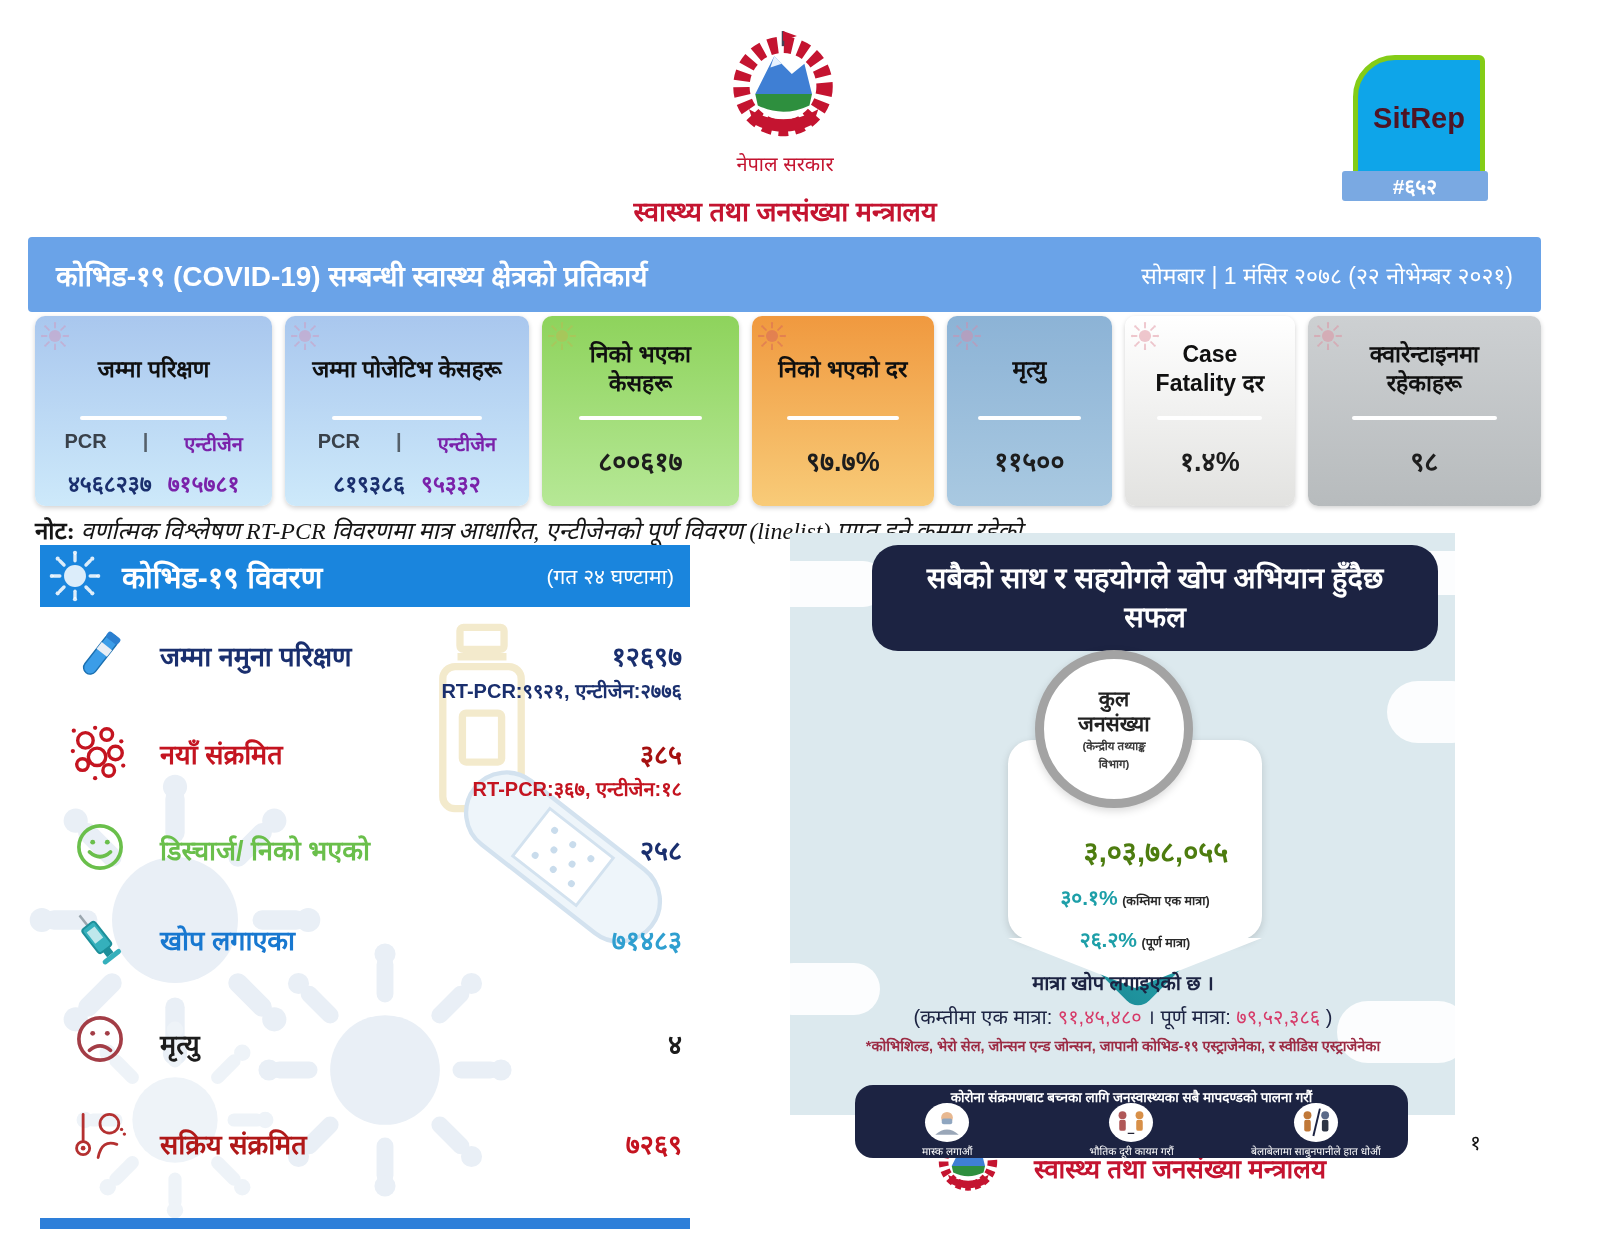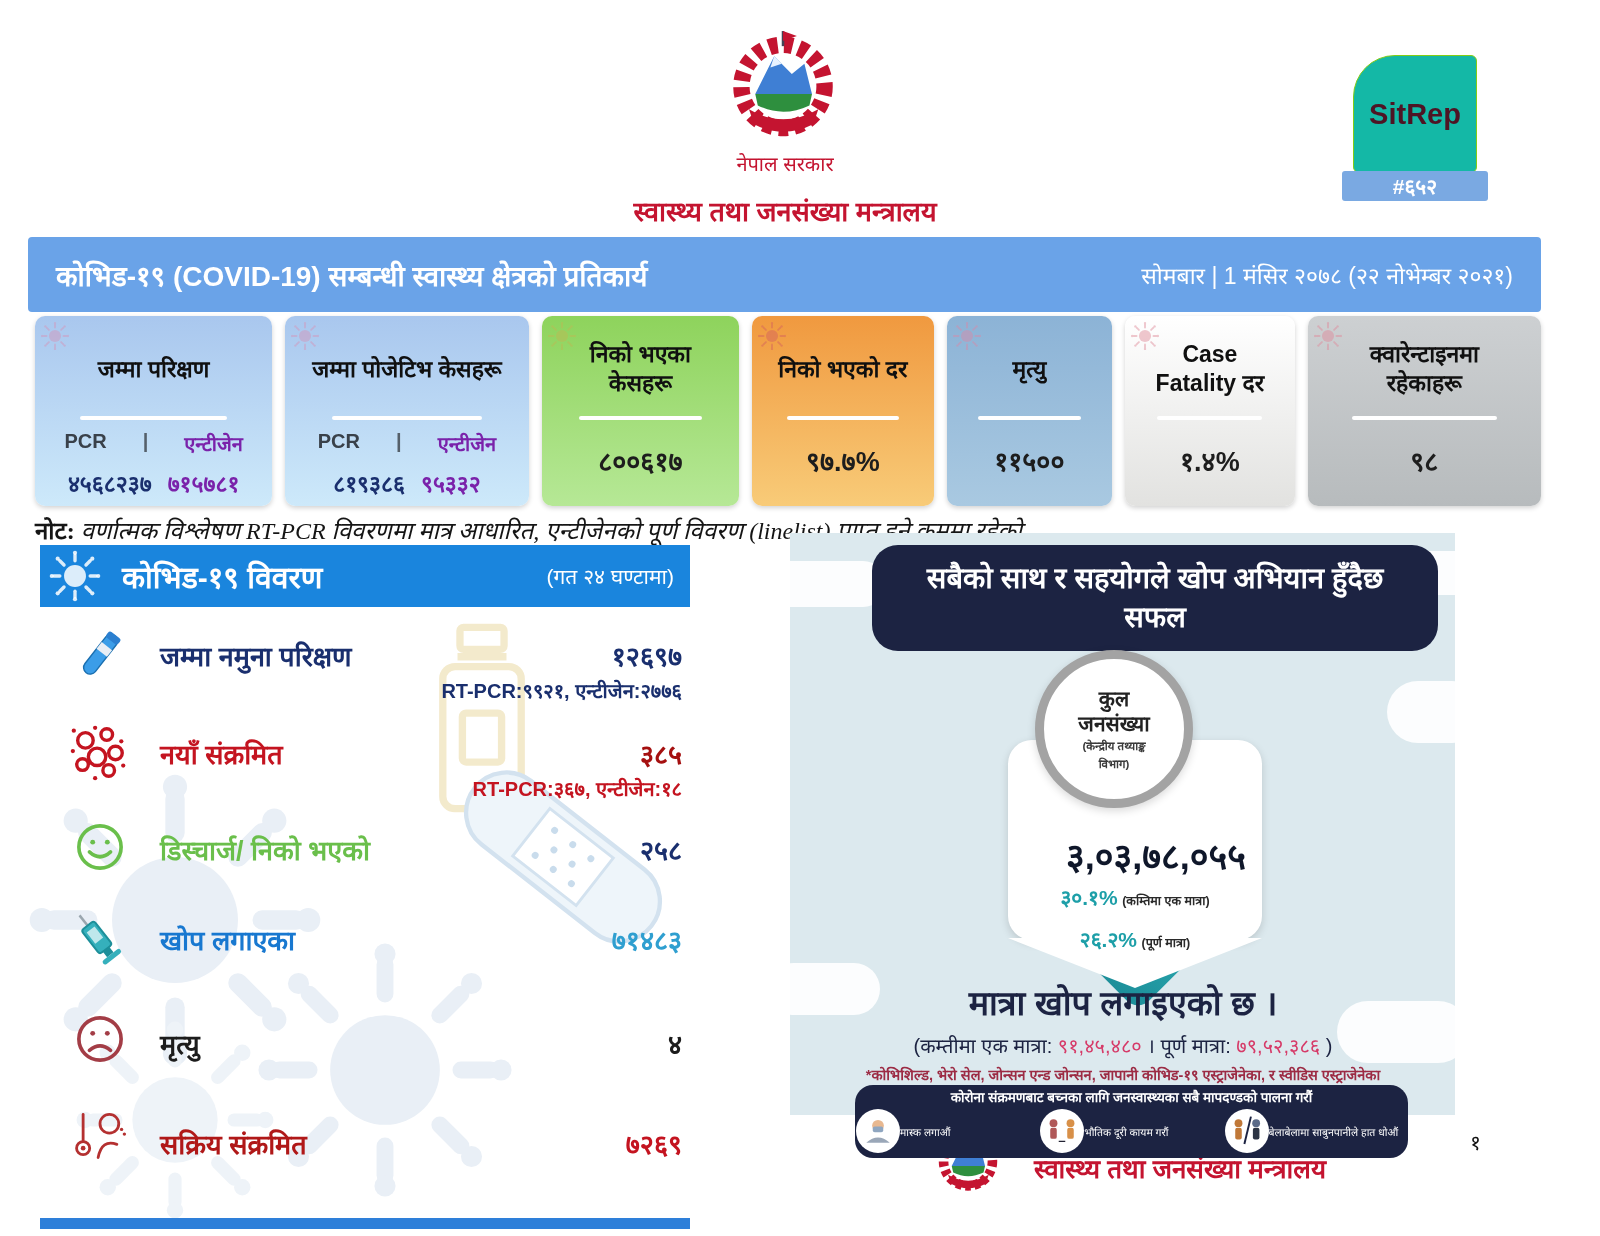--- a/index.html
+++ b/index.html
@@ -5,22 +5,22 @@
   html,body{margin:0;padding:0;background:#fff;}
   #page{position:relative;width:1600px;height:1236px;background:#fff;overflow:hidden;
         font-family:"Liberation Sans","DejaVu Sans",sans-serif;}
   .abs{position:absolute;}
 
   
   .emblem-large{left:712px;top:26px;width:142px;height:126px;}
   .govt-label{left:660px;top:150px;width:250px;text-align:center;color:#c41430;font-size:20px;}
   .ministry-label{left:535px;top:192px;width:500px;text-align:center;color:#c41430;
                   font-size:27px;font-weight:bold;}
-  .sitrep-card{left:1353px;top:55px;width:122px;height:116px;background:#14b8a6;
-               border:1px solid #84cc16;border-radius:42px 6px 6px 6px;
+  .sitrep-card{left:1353px;top:55px;width:122px;height:116px;background:#0ea5e9;
+               border:5px solid #84cc16;border-radius:42px 6px 6px 6px;
                display:flex;align-items:center;justify-content:center;}
   .sitrep-card span{font-size:29px;font-weight:bold;color:#4e1424;}
   .sitrep-bar{left:1342px;top:171px;width:146px;height:30px;background:#7aa9e2;border-radius:3px;
               display:flex;align-items:center;justify-content:center;color:#fff;
               font-size:21px;font-weight:bold;}
 
   
   .titlebar{left:28px;top:237px;width:1513px;height:75px;background:#6aa3e8;border-radius:4px;
             display:flex;align-items:center;justify-content:space-between;
             padding:0 28px;box-sizing:border-box;}
@@ -88,38 +88,38 @@
   .shield-tri{position:absolute;left:218px;top:405px;width:0;height:0;z-index:3;
               border-left:127px solid transparent;border-right:127px solid transparent;
               border-top:50px solid #fff;}
   .pop-circle{position:absolute;left:245px;top:117px;width:158px;height:158px;background:#fff;
               border:9px solid #a3a3a3;border-radius:50%;box-sizing:border-box;z-index:4;
               display:flex;flex-direction:column;align-items:center;justify-content:center;
               text-align:center;box-shadow:0 3px 8px rgba(0,0,0,.15);}
   .pop-circle .pc1{font-size:21px;font-weight:bold;color:#222;line-height:1.2;}
   .pop-circle .pc3{font-size:11.5px;font-weight:bold;color:#3a3a3a;line-height:1.3;margin-top:3px;}
   .pop-value{position:absolute;left:218px;top:298px;width:296px;text-align:center;z-index:4;
-             font-size:36px;font-weight:bold;color:#0f172a;white-space:nowrap;}
+             font-size:29px;font-weight:bold;color:#4d7c0f;white-space:nowrap;}
   .dose-row{position:absolute;left:200px;width:290px;text-align:center;z-index:4;white-space:nowrap;}
   .dose-row .pct{font-size:21px;font-weight:bold;color:#1d9fa8;}
   .dose-row .plbl{font-size:12.5px;font-weight:bold;color:#2a2a2a;}
   .camp{position:absolute;left:18px;top:424px;width:630px;text-align:center;z-index:5;}
   .camp-l1{font-size:26px;font-weight:bold;color:#1c2342;white-space:nowrap;}
   .camp-l1 .total{color:#d63a68;}
-  .camp-l2{font-size:34px;font-weight:bold;color:#1c2342;margin-top:22px;white-space:nowrap;}
+  .camp-l2{font-size:20px;font-weight:bold;color:#1c2342;margin-top:12px;white-space:nowrap;}
   .camp-detail{font-size:20px;font-weight:normal;color:#1c2342;margin-top:7px;white-space:nowrap;}
   .camp-detail .num{color:#d63a68;}
   .camp-note{font-size:14.5px;font-weight:bold;color:#9c2b44;margin-top:5px;white-space:nowrap;}
 
   
   .measures{left:855px;top:1085px;width:553px;height:73px;background:#1c2342;border-radius:18px;
             display:flex;justify-content:space-around;padding-top:18px;box-sizing:border-box;z-index:6;}
   .measures .mtitle{position:absolute;left:0;top:3px;width:100%;text-align:center;color:#fff;
                     font-size:13.5px;font-weight:bold;white-space:nowrap;}
-  .m-item{display:flex;flex-direction:row;align-items:center;width:33%;}
+  .m-item{display:flex;flex-direction:column;align-items:center;width:33%;}
   .m-circle{width:44px;height:44px;background:#fff;border-radius:50%;display:flex;
             align-items:center;justify-content:center;overflow:hidden;}
   .m-cap{color:#fff;font-size:10.5px;margin-top:2px;white-space:nowrap;}
 
   
   .footer-emblem{left:928px;top:1126px;width:80px;height:74px;}
   .f-govt{left:1010px;top:1128px;width:340px;text-align:center;color:#c41430;
           font-size:15px;font-weight:bold;}
   .f-ministry{left:985px;top:1150px;width:390px;text-align:center;color:#c41430;
               font-size:26px;font-weight:bold;white-space:nowrap;}

